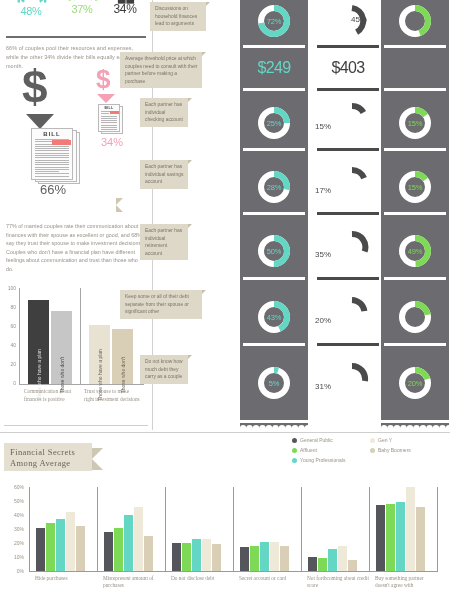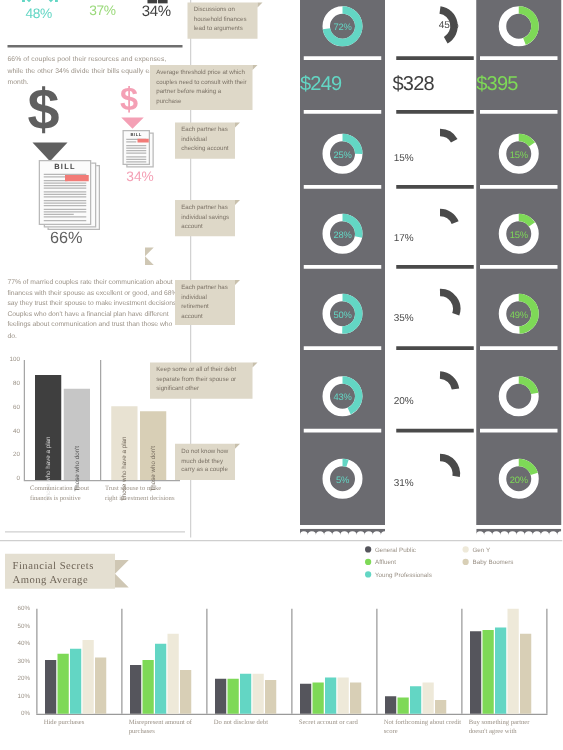--- a/index.html
+++ b/index.html
@@ -62,21 +62,21 @@
 
   .label-tag { position:absolute; background:#ded8c8; color:#7c7367;
                font-size:4.9px; line-height:7.6px; padding:3px 4px 3px 5px; }
   .label-tail { position:absolute; width:0; height:0;
                border-top:4px solid #c8c0ac; border-right:4px solid transparent; }
 
   .donut { position:absolute; }
   .donut .ctr { position:absolute; left:0; top:0; width:100%; height:100%;
                 display:flex; align-items:center; justify-content:center;
                 font-size:7.5px; letter-spacing:-.2px;text-align:center; }
-  .moneyrow { position:absolute; width:68px; font-size:16px; letter-spacing:-.6px; }
+  .moneyrow { position:absolute; width:68px; text-align:center; font-size:16px; letter-spacing:-.6px; }
 
   .arcwrap { position:absolute; }
   .arctext { position:absolute; font-size:8px; color:#4a4a4a; }
 
   
   .divider2 { position:absolute; left:0; top:432px; width:450px; height:1px; background:#cfcfcf; }
 
   .legend { position:absolute; right:6px; top:437px; width:152px; font-size:5px; color:#9a9186; }
   .lgi { position:absolute; white-space:nowrap; }
   .lgi b { display:inline-block; width:5px; height:5px; border-radius:50%; margin-right:3px; vertical-align:-.5px; }
@@ -244,22 +244,21 @@
     </svg>
 
     <div class="rowsep" style="left:88px;top:45px;width:62px;"></div>
     <div class="rowsep dark" style="left:162px;top:45px;width:62px;"></div>
     <div class="rowsep" style="left:229px;top:45px;width:62px;"></div>
 
     <div class="label-tag" style="left:-35px;top:52px;width:82px;">Average threshold price at which couples need to consult with their partner before making a purchase</div>
     <div class="label-tail" style="left:47px;top:52px;"></div>
 
     <div class="moneyrow" style="left:85px;top:59px;color:#63d6c4;">$249</div>
-    <div class="moneyrow" style="left:159px;top:59px;color:#3f3f3f;">$328</div>
-    <div class="moneyrow" style="left:226px;top:59px;color:#7ed957;">$395</div>
+    <div class="moneyrow" style="left:159px;top:59px;color:#3f3f3f;">$403</div>
 
     <div class="rowsep" style="left:88px;top:88px;width:62px;"></div>
     <div class="rowsep dark" style="left:162px;top:88px;width:62px;"></div>
     <div class="rowsep" style="left:229px;top:88px;width:62px;"></div>
 
     <div class="label-tag" style="left:-15px;top:98px;width:48px;">Each partner has individual checking account</div>
     <div class="label-tail" style="left:33px;top:98px;"></div>
 
     <svg class="donut" style="left:102px;top:106px;" width="34" height="34" viewBox="0 0 34 34">
       <circle cx="17" cy="17" r="13" fill="none" stroke="#ffffff" stroke-width="6"></circle>

